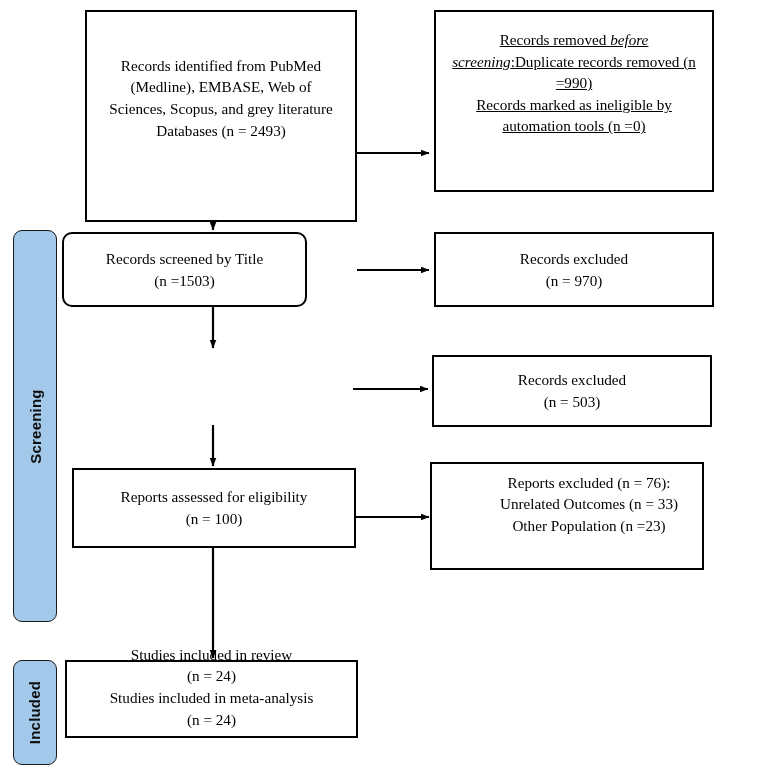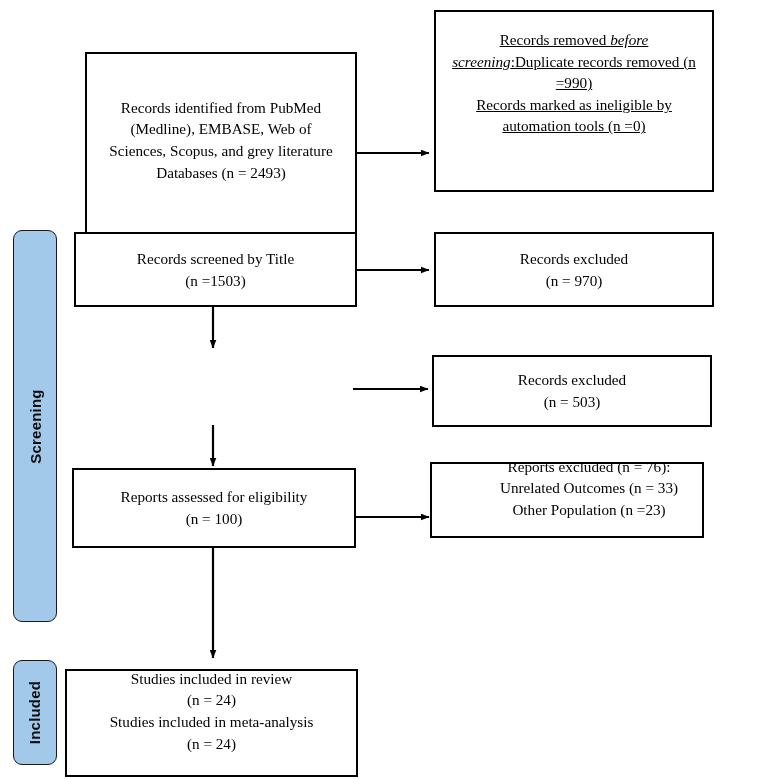--- a/index.html
+++ b/index.html
@@ -124,61 +124,61 @@
   </svg>
 
   <div class="stage-pill" style="left:13px; top:230px; width:44px; height:392px;">
     <span class="stage-label">Screening</span>
   </div>
 
   <div class="stage-pill" style="left:13px; top:660px; width:44px; height:105px;">
     <span class="stage-label">Included</span>
   </div>
 
-  <div class="flow-box align-upper" style="left:85px; top:10px; width:272px; height:212px;margin-top:42px;">
+  <div class="flow-box align-upper" style="left:85px; top:10px; width:272px; height:212px;">
     <span class="box-text">Records identified from PubMed
 (Medline), EMBASE, Web of
 Sciences, Scopus, and grey literature
 Databases (n = 2493)</span>
   </div>
 
   <div class="flow-box align-upper" style="left:434px; top:10px; width:280px; height:182px;text-decoration:underline;">
     <span class="box-text"><span>Records removed </span><span class="em-phrase">before screening</span><span>:</span><span>Duplicate records removed (n
 =990)
 Records marked as ineligible by
 automation tools (n =0)</span></span>
   </div>
 
-  <div class="flow-box" style="left:74px; top:232px; width:283px; height:75px;">
+  <div class="flow-box" style="left:62px; top:232px; width:245px; height:75px;border-radius:10px;">
     <span class="box-text">Records screened by Title
 (n =1503)</span>
   </div>
 
   <div class="flow-box" style="left:434px; top:232px; width:280px; height:75px;">
     <span class="box-text">Records excluded
 (n = 970)</span>
   </div>
 
 
   <div class="flow-box" style="left:432px; top:355px; width:280px; height:72px;">
     <span class="box-text">Records excluded
 (n = 503)</span>
   </div>
 
   <div class="flow-box" style="left:72px; top:468px; width:284px; height:80px;">
     <span class="box-text">Reports assessed for eligibility
 (n = 100)</span>
   </div>
 
-  <div class="flow-box align-upper-sm" style="left:430px; top:462px; width:274px; height:76px;padding-left:44px;">
+  <div class="flow-box align-upper-sm" style="left:430px; top:462px; width:274px; height:108px;padding-left:44px;">
     <span class="box-text">Reports excluded (n = 76):
 Unrelated Outcomes (n = 33)
 Other Population (n =23)</span>
   </div>
 
-  <div class="flow-box align-upper-sm" style="left:65px; top:660px; width:293px; height:108px;margin-top:9px;">
+  <div class="flow-box align-upper-sm" style="left:65px; top:660px; width:293px; height:78px;">
     <span class="box-text">Studies included in review
 (n = 24)
 Studies included in meta-analysis
 (n = 24)</span>
   </div>
 
 </div>
 
 </body></html>

